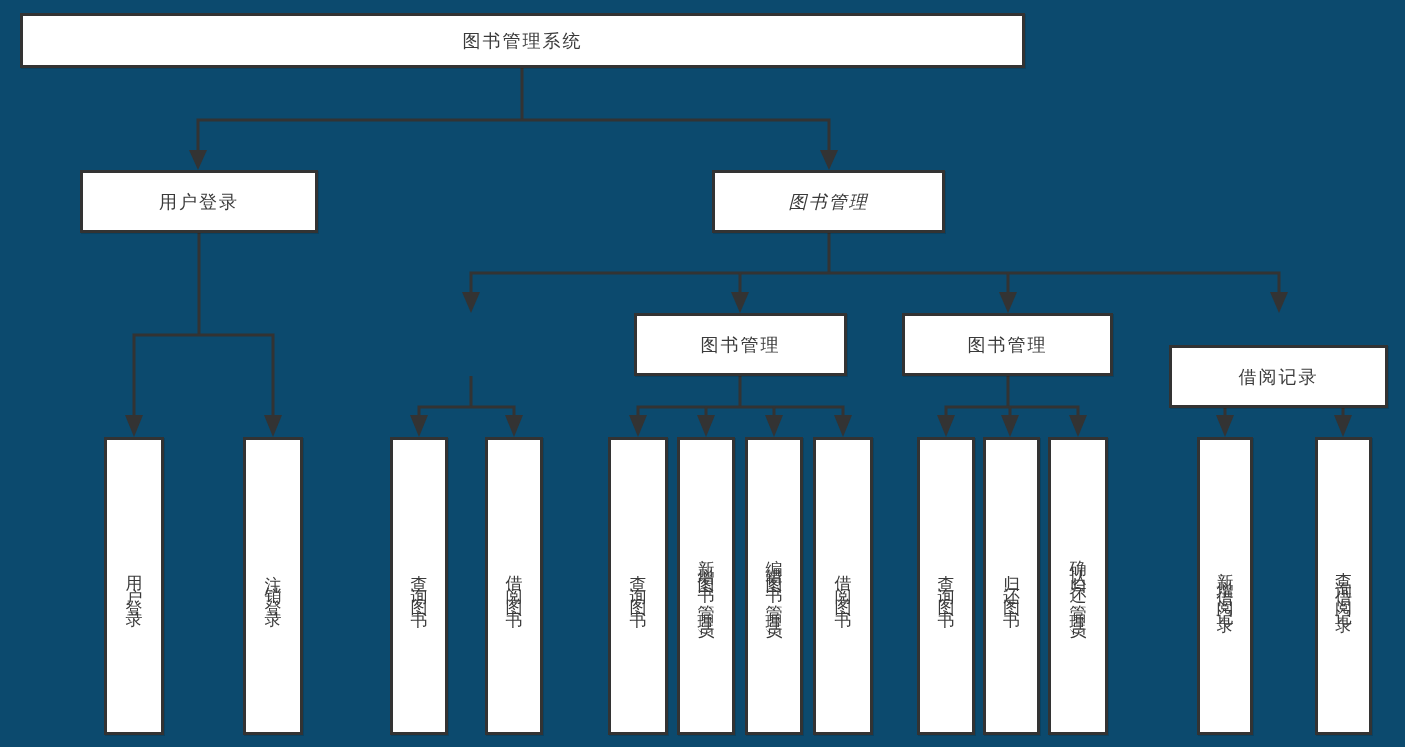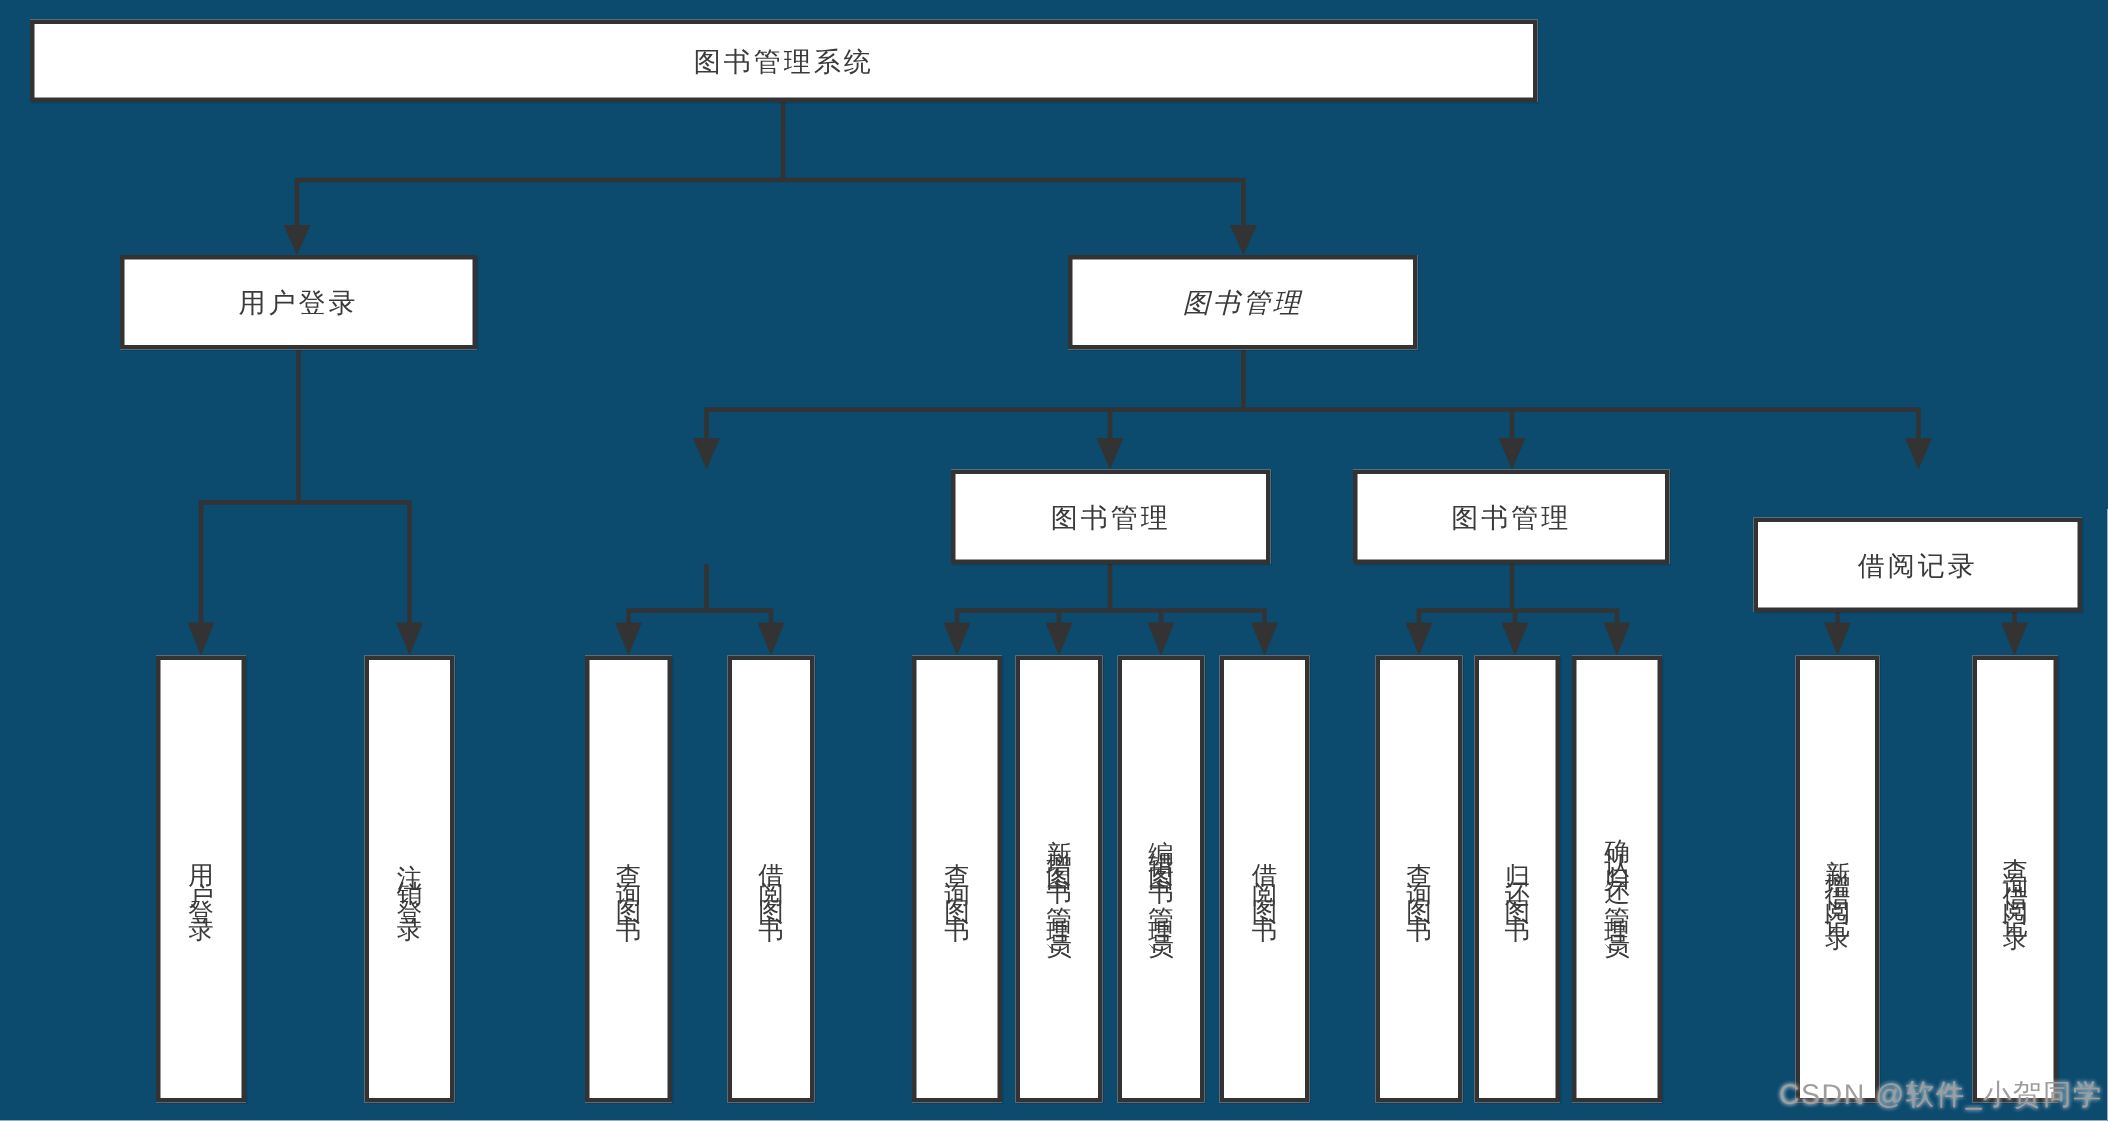--- a/index.html
+++ b/index.html
@@ -187,15 +187,14 @@
     <span class="vtext long">确认归还（管理员）</span>
   </div>
 
   <div class="box leaf" id="leaf-br1">
     <span class="vtext long">新增借阅记录</span>
   </div>
   <div class="box leaf" id="leaf-br2">
     <span class="vtext long">查询借阅记录</span>
   </div>
 
-  <div id="watermark">CSDN @软件_小贺同学</div>
 
 </div>
 
 </body></html>

